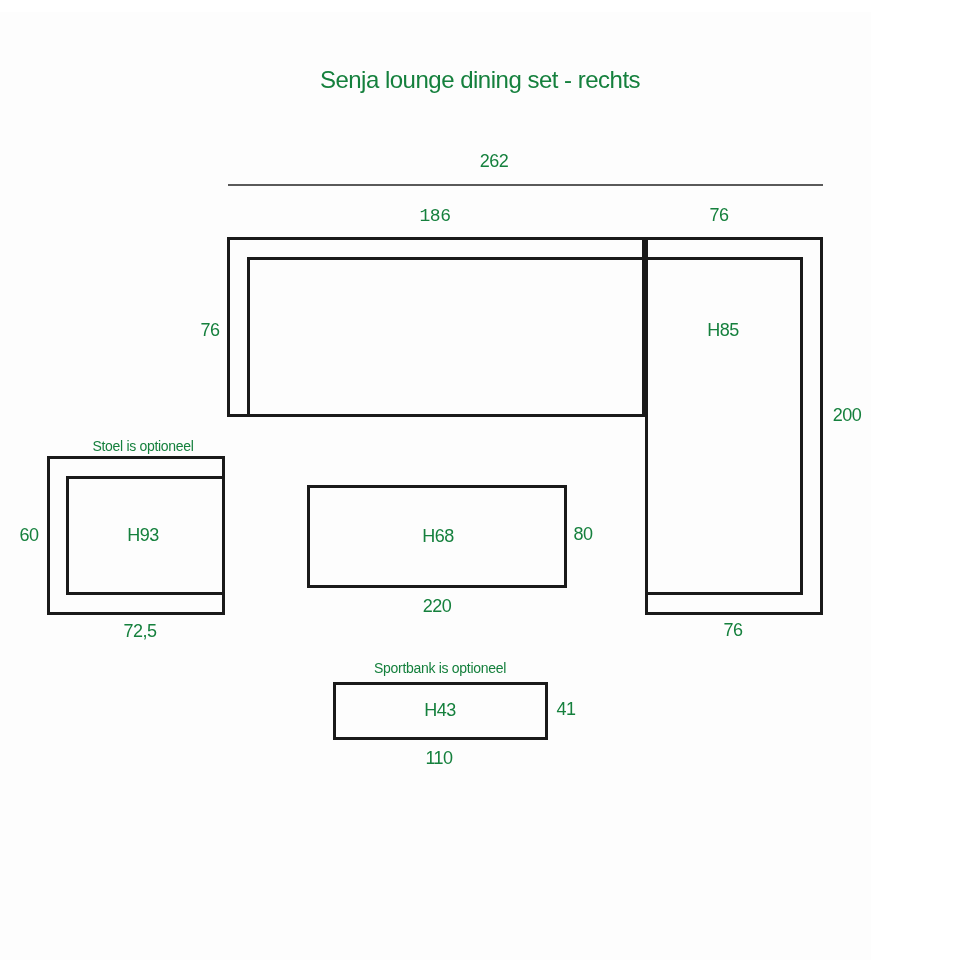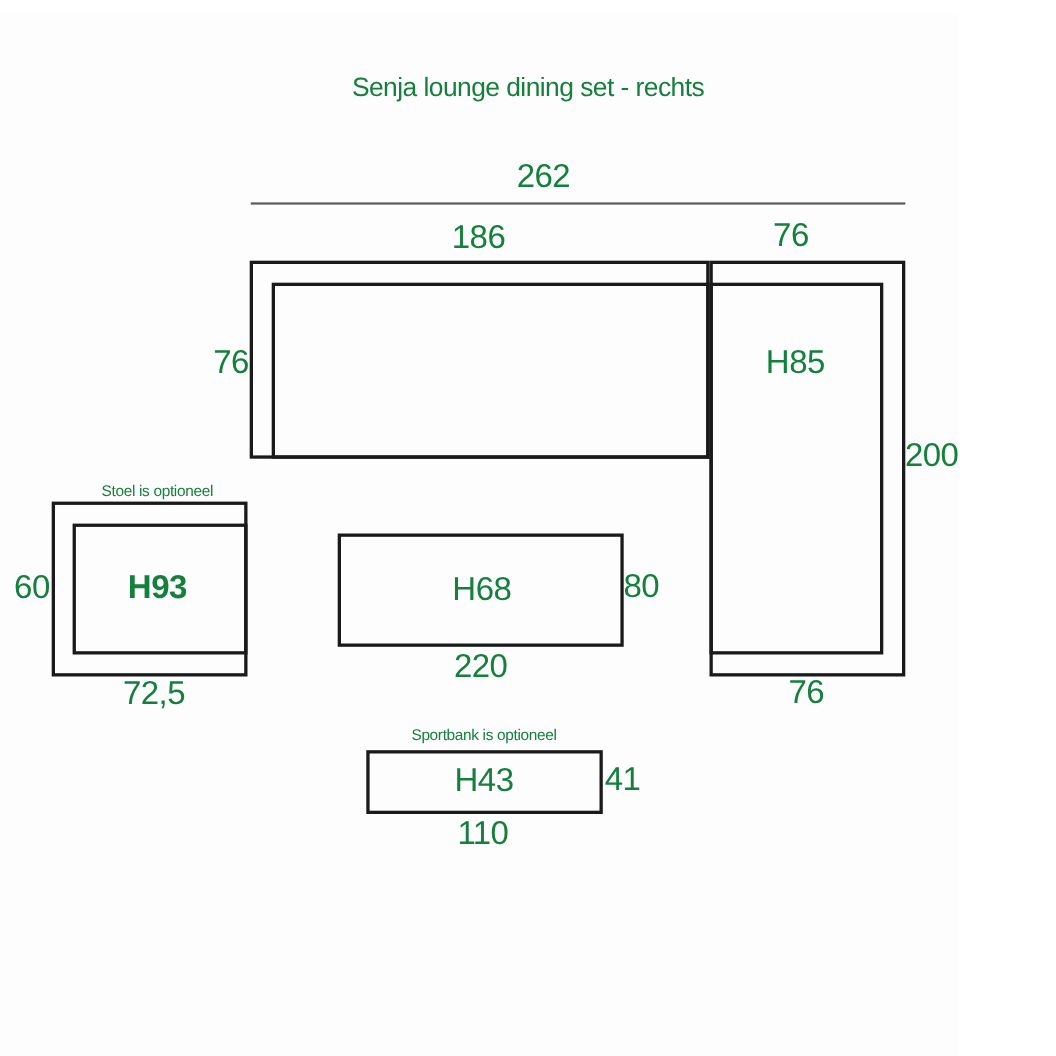--- a/index.html
+++ b/index.html
@@ -21,21 +21,21 @@
   }
   .dimline {
     position: absolute;
     height: 2px;
     background: #5a5a5a;
   }
   .lbl {
     position: absolute;
     transform: translate(-50%, -50%);
     white-space: nowrap;
-    font-size: 30px;
+    font-size: 18px;
     letter-spacing: -0.5px;
     line-height: 1;
   }
   .lbl.small {
     font-size: 14px;
     letter-spacing: -0.3px;
   }
   .title {
     position: absolute;
     left: 480px;
@@ -49,38 +49,38 @@
 </head>
 <body>
 
 <div id="canvas">
 
   <div class="title">Senja lounge dining set - rechts</div>
 
   <div class="lbl" style="left:494px; top:149px;">262</div>
   <div class="dimline" style="left:228px; top:172px; width:595px;"></div>
 
-  <div class="lbl" style="left:435px; top:204px;">186</div>
+  <div class="lbl" style="left:435px; top:204px;font-family:Liberation Mono, monospace;">186</div>
   <div class="lbl" style="left:719px; top:203px;">76</div>
 
   <div class="box" style="left:227px; top:225px; width:418px; height:180px;"></div>
   <div class="box" style="left:645px; top:225px; width:178px; height:378px;"></div>
   <div class="box" style="left:247px; top:245px; width:398px; height:160px;"></div>
   <div class="box" style="left:645px; top:245px; width:158px; height:338px;"></div>
 
   <div class="lbl" style="left:210px; top:318px;">76</div>
   <div class="lbl" style="left:723px; top:318px;">H85</div>
   <div class="lbl" style="left:847px; top:403px;">200</div>
   <div class="lbl" style="left:733px; top:618px;">76</div>
 
   <div class="lbl small" style="left:143px; top:434px;">Stoel is optioneel</div>
   <div class="box" style="left:47px; top:444px; width:178px; height:159px;"></div>
   <div class="box" style="left:66px; top:464px; width:159px; height:119px;"></div>
   <div class="lbl" style="left:29px; top:523px;">60</div>
-  <div class="lbl" style="left:143px; top:523px;font-weight:bold;">H93</div>
+  <div class="lbl" style="left:143px; top:523px;">H93</div>
   <div class="lbl" style="left:140px; top:619px;">72,5</div>
 
   <div class="box" style="left:307px; top:473px; width:260px; height:103px;"></div>
   <div class="lbl" style="left:438px; top:524px;">H68</div>
   <div class="lbl" style="left:583px; top:522px;">80</div>
   <div class="lbl" style="left:437px; top:594px;">220</div>
 
   <div class="lbl small" style="left:440px; top:656px;">Sportbank is optioneel</div>
   <div class="box" style="left:333px; top:670px; width:215px; height:58px;"></div>
   <div class="lbl" style="left:440px; top:698px;">H43</div>

